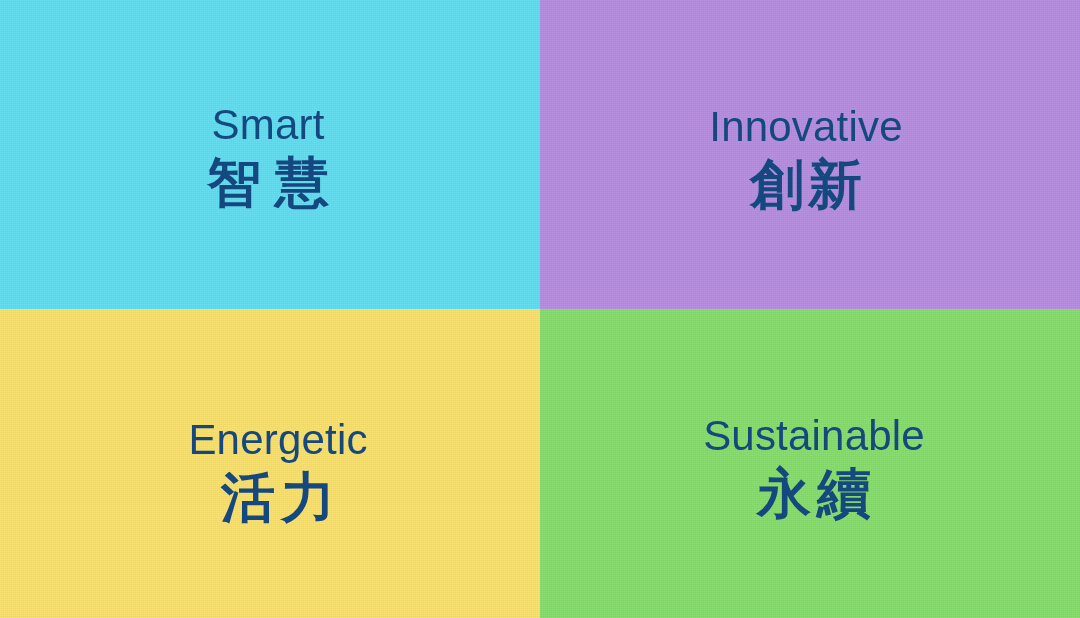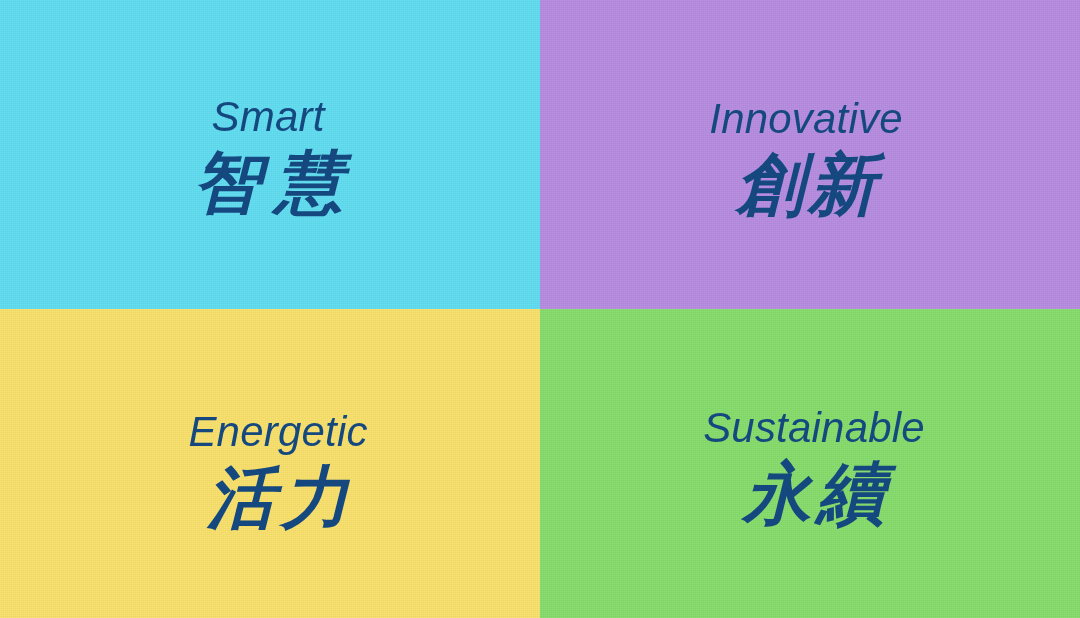--- a/index.html
+++ b/index.html
@@ -13,21 +13,20 @@
     overflow: hidden;
     font-family: "Liberation Sans", sans-serif;
   }
 
   #brand-grid {
     width: 1004px;
     height: 618px;
     display: grid;
     grid-template-columns: 540px 540px;
     grid-template-rows: 309px 309px;
-    font-style: italic;
   }
 
   .quadrant {
     position: relative;
     display: flex;
     flex-direction: column;
     align-items: center;
     justify-content: center;
     overflow: hidden;
   }
@@ -70,21 +69,21 @@
     font-weight: 400;
     font-size: 42px;
     letter-spacing: 0.2px;
     line-height: 1.05;
     white-space: nowrap;
   }
 
   .label-cjk {
     font-family: "DejaVu Sans", "Liberation Sans", sans-serif;
     font-weight: 700;
-    font-size: 68px;
+    font-size: 54px;
     letter-spacing: 4px;
     line-height: 1.12;
     margin-top: 6px;
     white-space: nowrap;
   }
 
   
   #quadrant-smart .quadrant-inner       { transform: translate(-2px, 4px); }
   #quadrant-energetic .quadrant-inner   { transform: translate(8px, 10px); }
   #quadrant-innovative .quadrant-inner  { transform: translate(-4px, 6px); }

